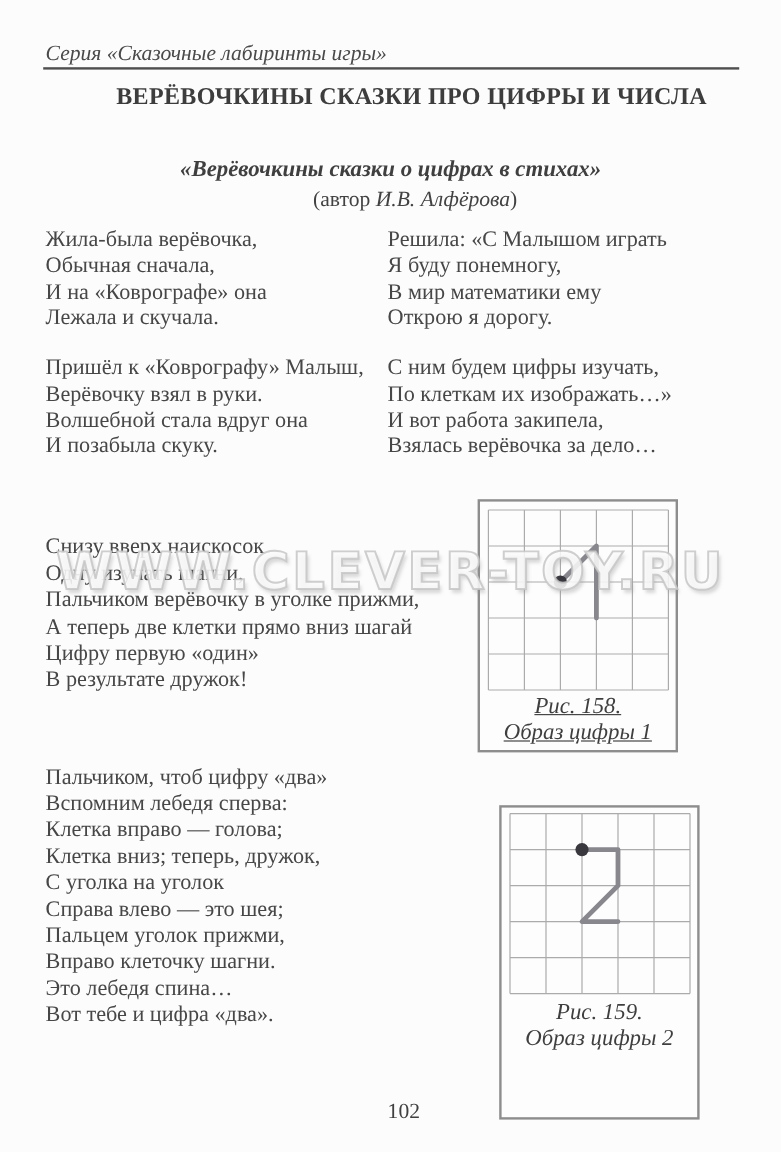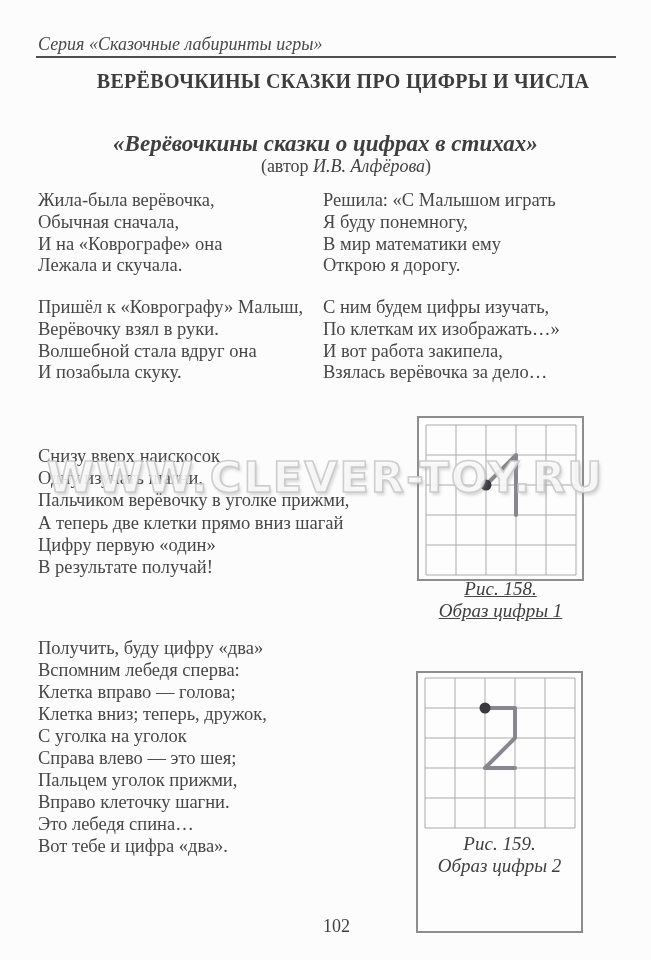--- a/index.html
+++ b/index.html
@@ -18,42 +18,42 @@
     background:#4f4f4f;
   }
   .title {
     position:absolute; left:0; right:0; top:70px; margin:0;
     text-align:center; font-size:20px; font-weight:bold;
     letter-spacing:0.3px; color:#3d3d3d;padding-left:35px;
   }
   .subtitle {
     position:absolute; left:0; right:0; top:131px;
     text-align:center; font-weight:bold; font-style:italic;
-    font-size:23px; color:#3f3f3f;
+    font-size:19px; color:#3f3f3f;
   }
   .author-line {
     position:absolute; left:0; right:0; top:156px;
     text-align:center; font-size:18px; color:#424242;margin-left:41px;
   }
   .author-line .it { font-style:italic; }
   .stanza {
     position:absolute; font-size:18.5px; line-height:21.8px;
     color:#474747; white-space:nowrap;
   }
   .stanza-b1-left  { left:38px;  top:190px; }
   .stanza-b1-right { left:323px; top:190px; }
   .stanza-b2-left  { left:38px;  top:297px; }
   .stanza-b2-right { left:323px; top:297px; }
   .stanza-d1 { left:38px; top:445px; line-height:22.2px; }
   .stanza-d2 { left:38px; top:637px; line-height:22px; }
   .figure-box {
     position:absolute; width:167px; box-sizing:border-box;
     border:2px solid #8d8d8d; background:#fdfdfd;
   }
-  .figure-158 { left:417px; top:416px; height:165px;text-decoration:underline; }
+  .figure-158 { left:398px; top:416px; height:211px;text-decoration:underline; }
   .figure-159 { left:416px; top:671px; height:262px; }
   .grid-svg { display:block; margin:7px auto 0; overflow:visible; }
   .figure-159 .grid-svg { margin-top:5px; }
   .fig-caption {
     text-align:center; font-style:italic; font-size:19px;
     line-height:22px; margin-top:3px; color:#3f3f3f;
   }
   .figure-159 .fig-caption { margin-top:5px; }
   .watermark {
     position:absolute; left:0; right:0; top:449px; height:60px;
@@ -107,24 +107,24 @@
       <div>По клеткам их изображать…»</div>
       <div>И вот работа закипела,</div>
       <div>Взялась верёвочка за дело…</div>
     </div>
   <div class="stanza stanza-d1">
       <div>Снизу вверх наискосок</div>
       <div>Одну изучать шагни,</div>
       <div>Пальчиком верёвочку в уголке прижми,</div>
       <div>А теперь две клетки прямо вниз шагай</div>
       <div>Цифру первую «один»</div>
-      <div>В результате получай!</div>
+      <div>В результате дружок!</div>
     </div>
   <div class="stanza stanza-d2">
-      <div>Получить, буду цифру «два»</div>
+      <div>Пальчиком, чтоб цифру «два»</div>
       <div>Вспомним лебедя сперва:</div>
       <div>Клетка вправо — голова;</div>
       <div>Клетка вниз; теперь, дружок,</div>
       <div>С уголка на уголок</div>
       <div>Справа влево — это шея;</div>
       <div>Пальцем уголок прижми,</div>
       <div>Вправо клеточку шагни.</div>
       <div>Это лебедя спина…</div>
       <div>Вот тебе и цифра «два».</div>
     </div>

